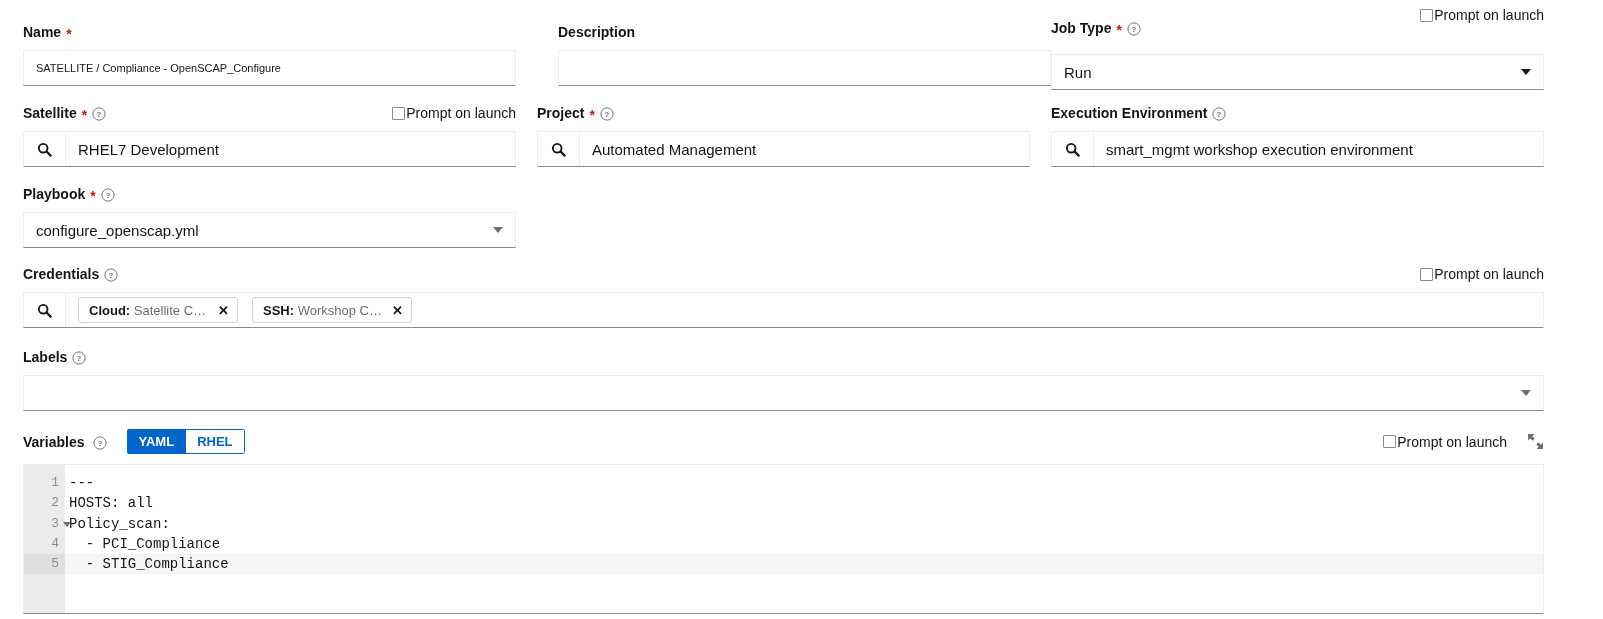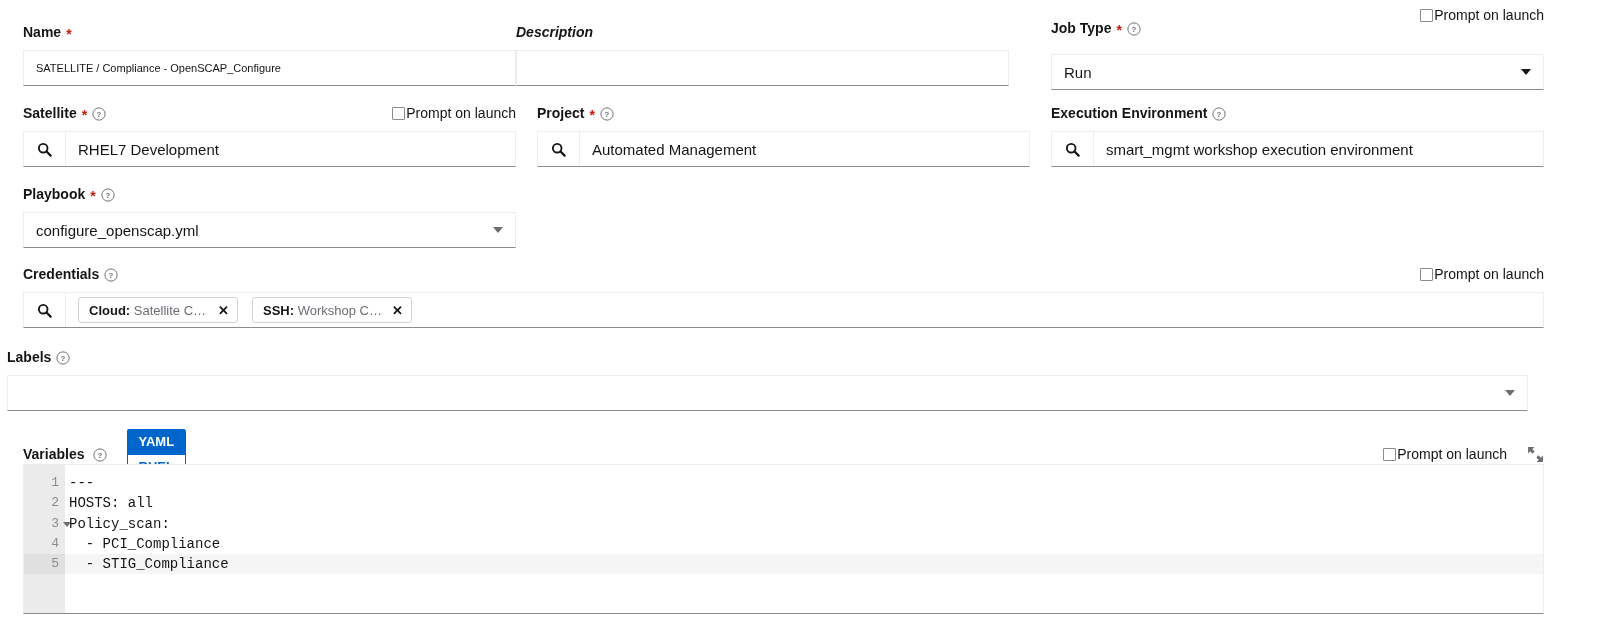--- a/index.html
+++ b/index.html
@@ -63,21 +63,21 @@
   .chip {
     display: inline-flex; align-items: center; gap: 10px;
     border: 1px solid #d2d2d2; border-radius: 3px; background: #fff;
     height: 26px; padding: 0 8px 0 10px; font-size: 13px; color: #6a6e73;
     max-width: 160px;
   }
   .chip b { color: #151515; font-weight: bold; }
   .chip .chip-label { white-space: nowrap; overflow: hidden; text-overflow: ellipsis; }
   .chip .x { font-size: 13px; color: #151515; font-weight: bold; cursor: pointer; line-height: 1; }
 
-  .toggle-group { display: inline-flex; border-radius: 3px; overflow: hidden; flex-direction: column; }
+  .toggle-group { display: inline-flex; border-radius: 3px; overflow: hidden; }
   .tg {
     font-size: 13px; padding: 5px 11px; cursor: pointer; border: 1px solid #0066cc; line-height: 13px;
   }
   .tg.on { background: #0066cc; color: #fff; border-right: none; }
   .tg.off { background: #fff; color: #0066cc; }
 
   .expand-icon { width: 17px; height: 17px; cursor: pointer; }
   .expand-icon svg { display: block; width: 17px; height: 17px; }
 
   .editor {
@@ -107,21 +107,21 @@
   <div style="position:absolute; left:23px; top:24px; width:493px;">
     <div class="label">
       <span>Name</span>
       <span class="req">*</span>
     </div>
     <div class="input" style="margin-top:10px;">
       <span>SATELLITE / Compliance - OpenSCAP_Configure</span>
     </div>
   </div>
 
-  <div style="position:absolute; left:516px; top:24px; width:493px;font-style:italic;">
+  <div style="position:absolute; left:558px; top:24px; width:493px;">
     <div class="label">
       <span>Description</span>
     </div>
     <div class="input empty" style="margin-top:10px;">
       <span></span>
     </div>
   </div>
 
   <div style="position:absolute; left:1051px; top:17px; width:493px;">
     <div class="label-line" style="height:22px;">
@@ -269,21 +269,21 @@
           <span class="x">✕</span>
         </span>
         <span class="chip">
           <span class="chip-label"><b>SSH:</b> <span>Workshop Cred...</span></span>
           <span class="x">✕</span>
         </span>
       </div>
     </div>
   </div>
 
-  <div style="position:absolute; left:7px; top:349px; width:1521px;">
+  <div style="position:absolute; left:23px; top:349px; width:1521px;">
     <div class="label">
       <span>Labels</span>
       <span class="help-icon">
         <svg viewBox="0 0 16 16">
             <circle cx="8" cy="8" r="7" fill="none" stroke="#6a6e73" stroke-width="1.1"></circle>
             <text x="8" y="11.5" font-size="9" fill="#6a6e73" text-anchor="middle" font-family="Liberation Sans, sans-serif">?</text>
           </svg>
       </span>
     </div>
     <div class="select" style="margin-top:10px;">

